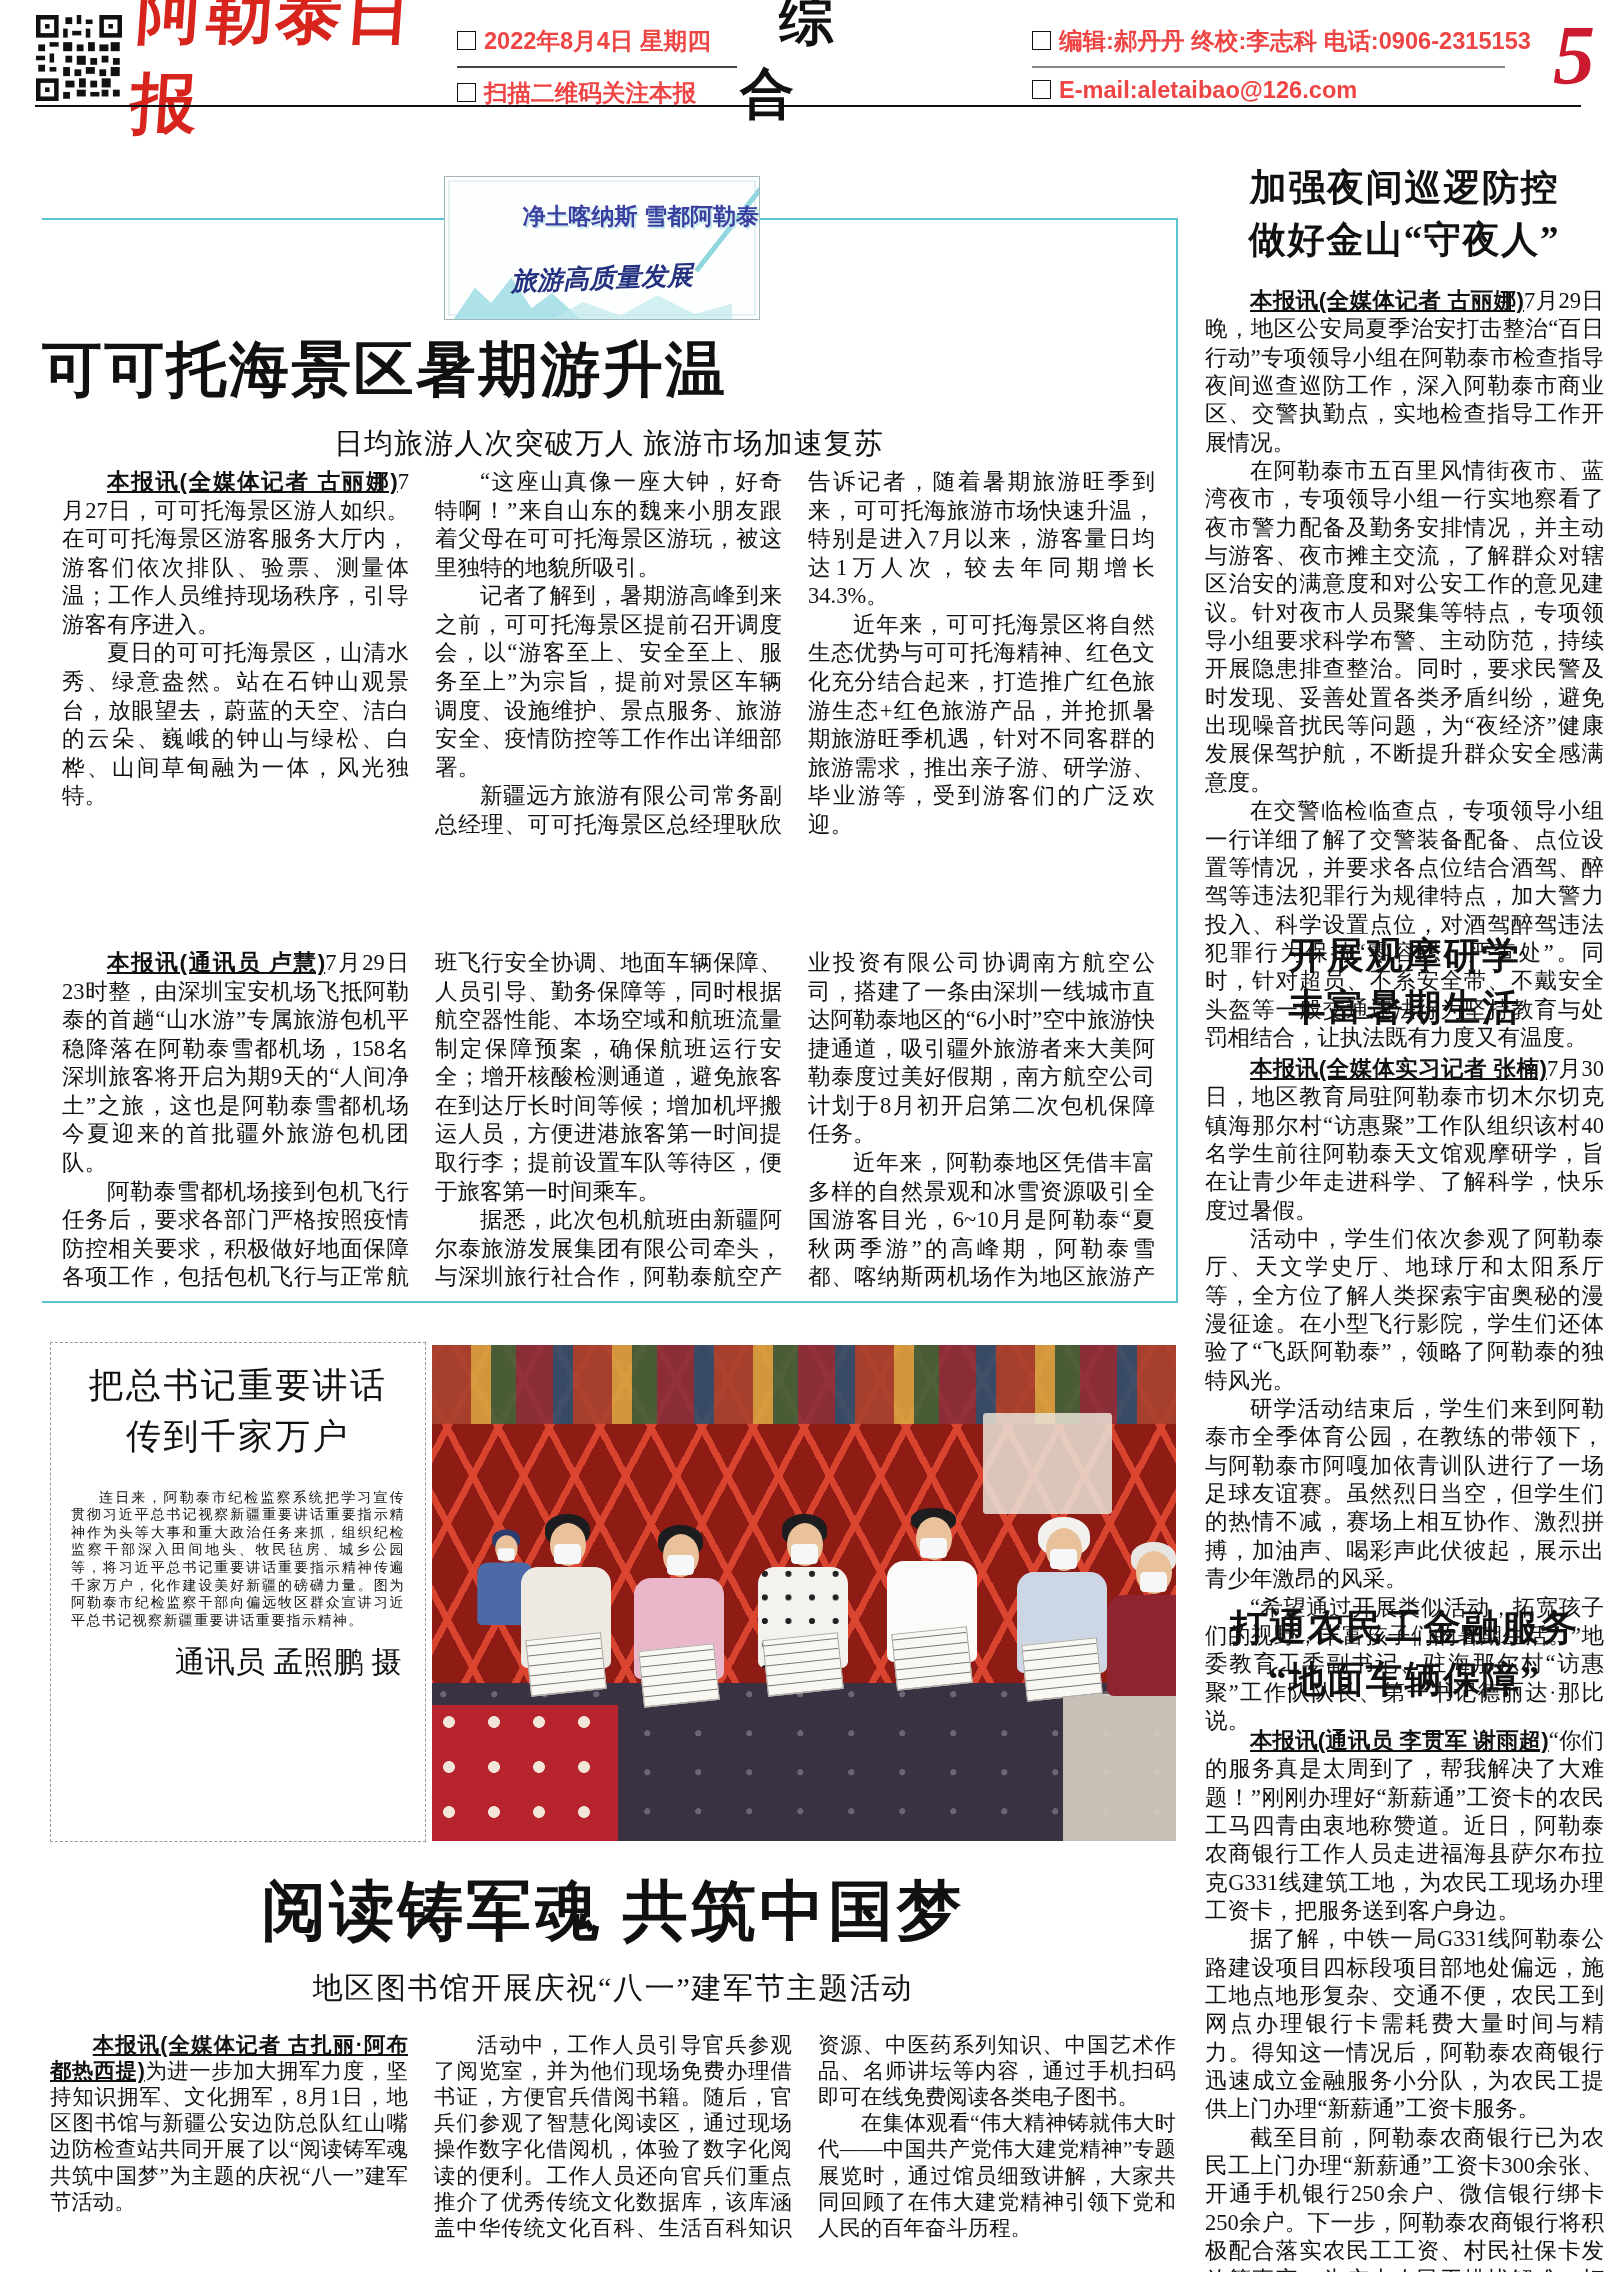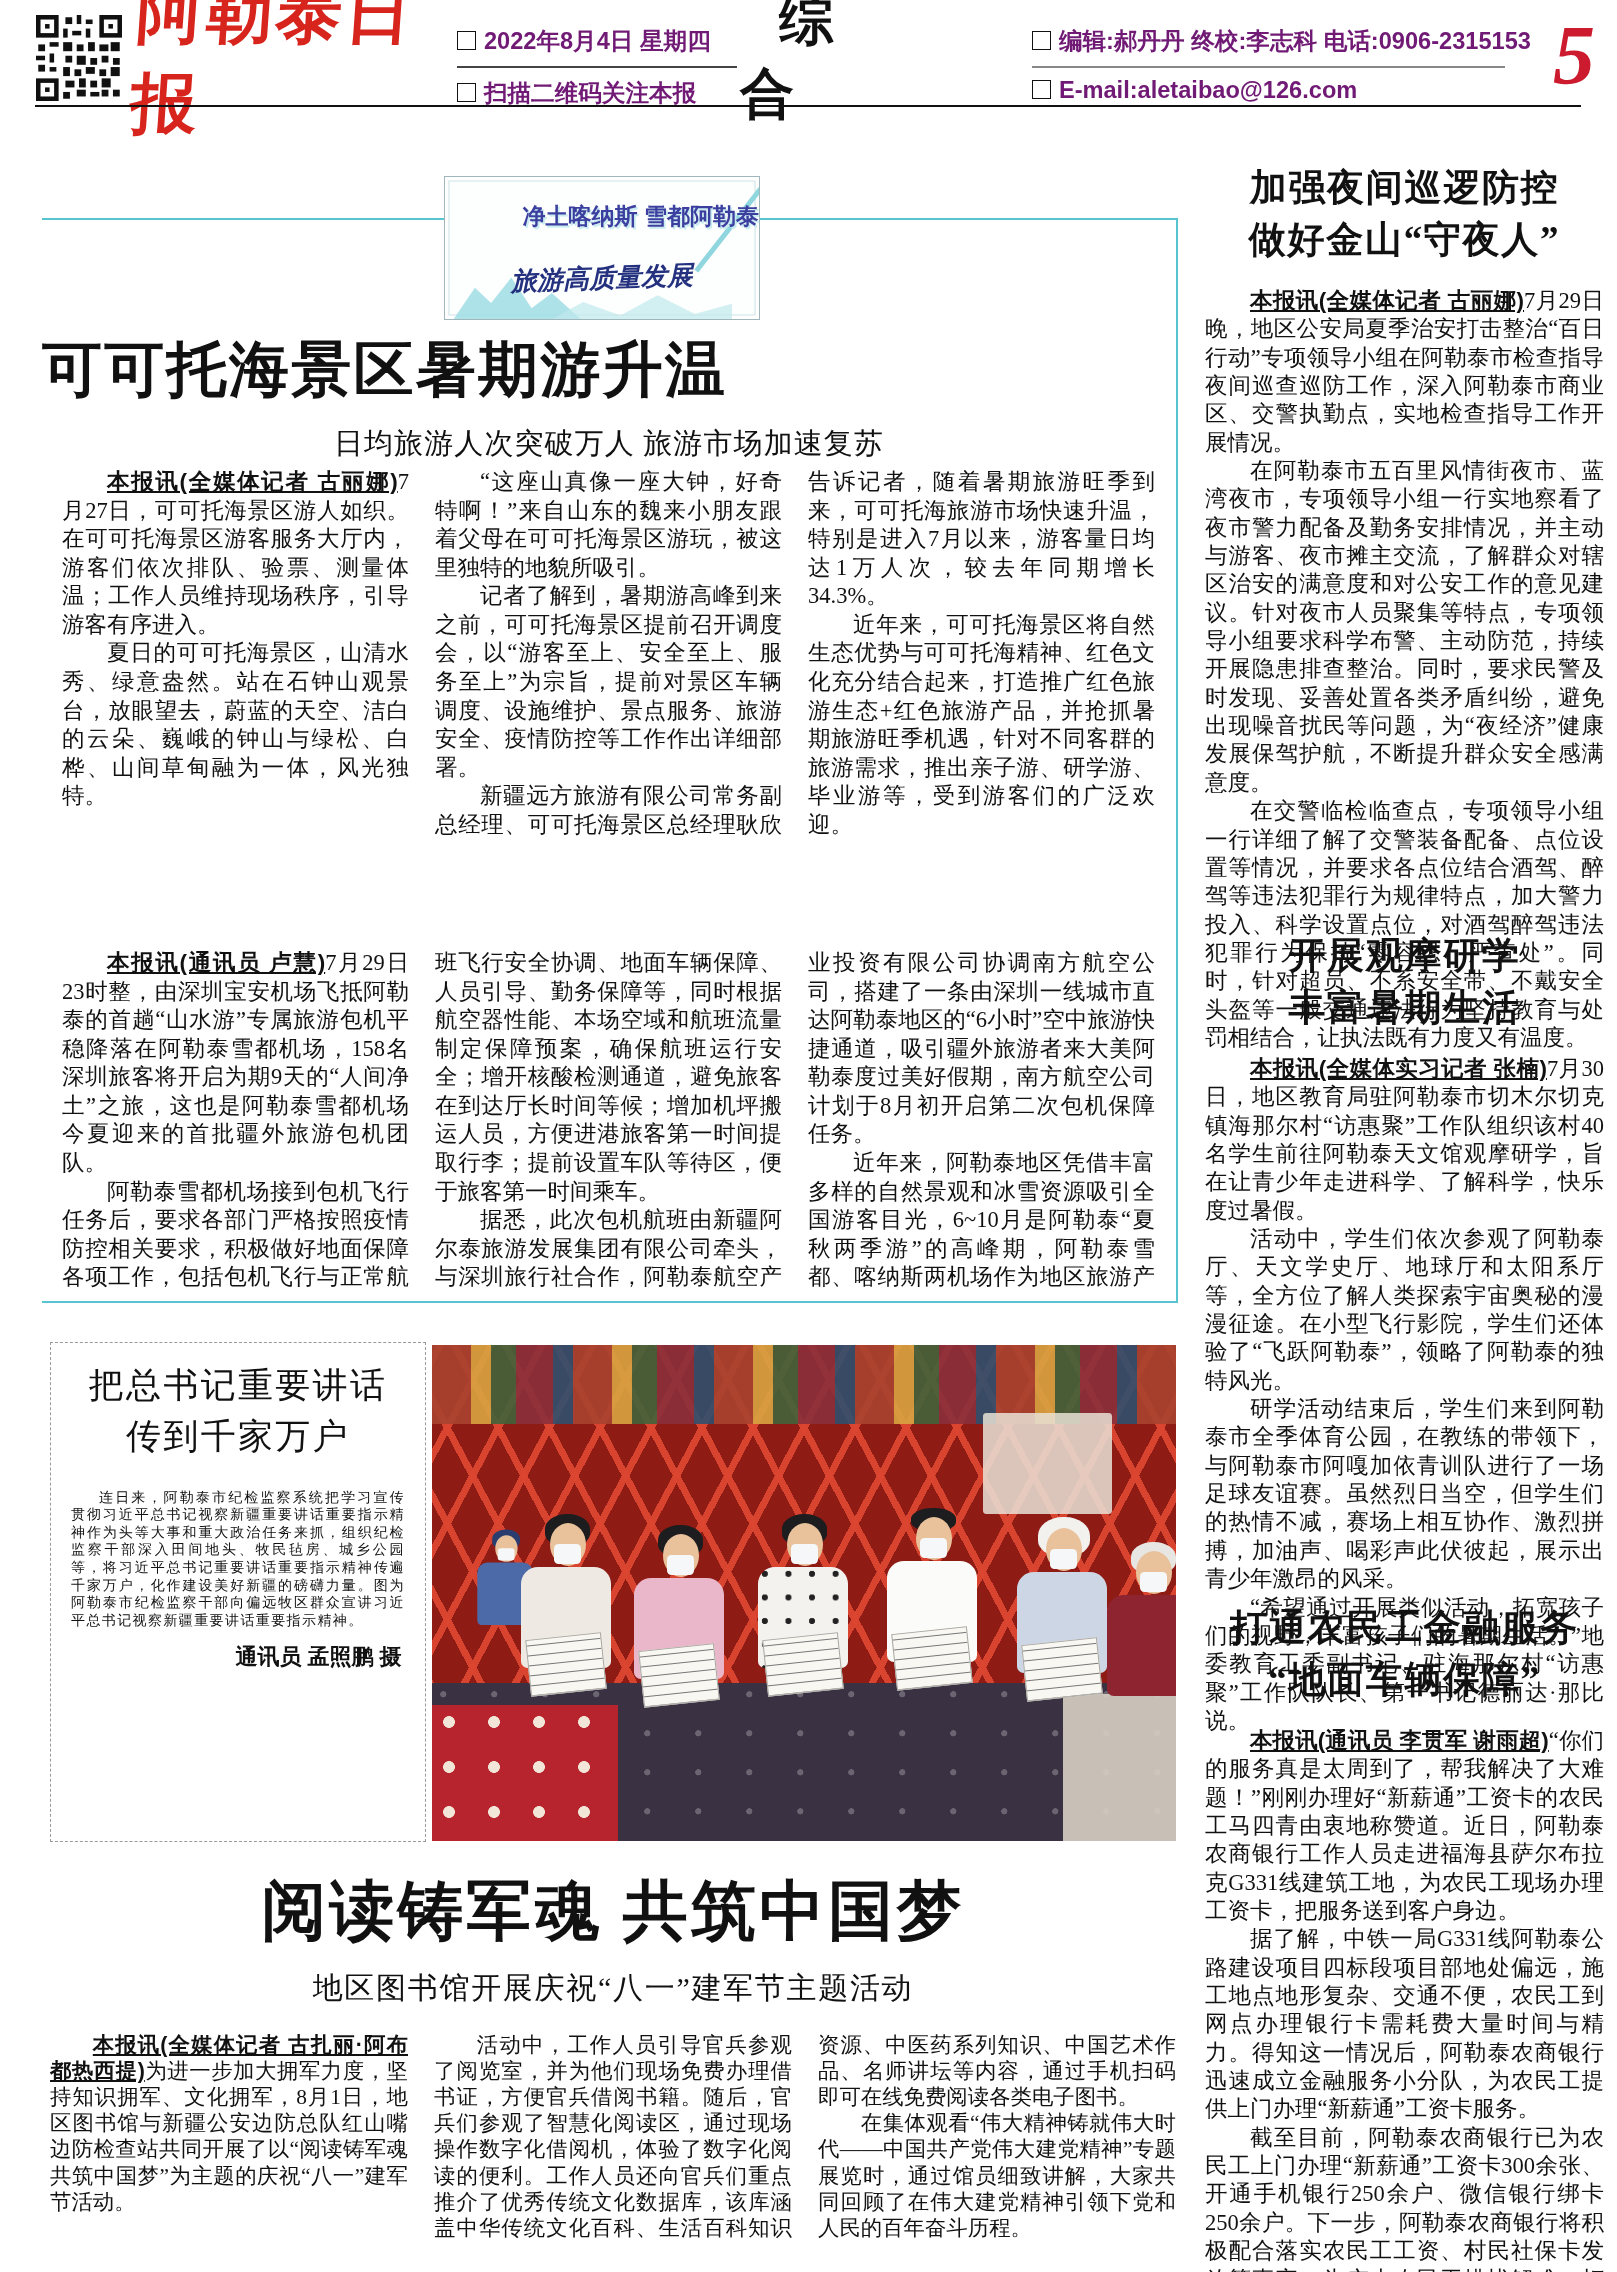--- a/index.html
+++ b/index.html
@@ -3,21 +3,21 @@
 <meta charset="utf-8">
 <style>
   html,body{margin:0;padding:0;}
   body{width:1617px;height:2273px;position:relative;background:#ffffff;
        font-family:"Liberation Serif","DejaVu Serif",serif;color:#111;}
   .abs{position:absolute;}
   .sq{display:inline-block;width:17px;height:17px;border:1.7px solid #111;vertical-align:-1.1px;margin-right:7.9px;background:#fff;}
   
   #masthead-name{left:134px;top:17px;width:309px;height:84px;display:flex;align-items:center;justify-content:center;
       font-weight:bold;font-size:66px;color:#d7251d;letter-spacing:3.4px;transform:skewX(-4deg);}
-  .hdr-block{font-family:"Liberation Sans","DejaVu Sans",sans-serif;font-weight:600;font-size:23.6px;color:#701a75;}
+  .hdr-block{font-family:"Liberation Sans","DejaVu Sans",sans-serif;font-weight:600;font-size:23.6px;color:#ef4444;}
   .hdr-rule{height:1.7px;background:#444;}
   #section-name{left:740px;top:15.8px;width:186px;height:84px;display:flex;align-items:center;justify-content:center;
       font-family:"Liberation Sans","DejaVu Sans",sans-serif;font-weight:bold;font-size:54px;letter-spacing:39px;text-indent:39px;}
   #page-num{left:1543px;top:10px;width:62px;height:90px;display:flex;align-items:center;justify-content:center;
       font-size:84px;font-weight:bold;color:#cc1b2e;font-style:italic;}
   #header-rule{left:35px;top:105px;width:1546px;height:2.3px;background:#111;}
   
   #lead-box{left:42px;top:218px;width:1134px;height:1081px;
       border-top:2.8px solid #57c4cf;border-right:2.8px solid #57c4cf;border-bottom:2.8px solid #57c4cf;}
   #promo-box{left:402px;top:-44px;width:314px;height:142px;background:#fdfefe;border:1.1px solid #9fb6bb;
@@ -39,21 +39,21 @@
   #lead-body{left:20px;top:248px;width:1093px;height:376px;}
   #airport-headline{left:0;right:0;top:652px;text-align:center;font-size:46px;font-weight:normal;letter-spacing:1.1px;}
   #airport-body{left:20px;top:729px;width:1093px;height:349px;}
   .para{margin:0;text-indent:2em;}
   .lead-in{font-family:"Liberation Sans","DejaVu Sans",sans-serif;font-weight:bold;text-decoration:underline;}
   
   #speech-box{left:50px;top:1342px;width:376px;height:500px;border:1.7px dashed #9a9a9a;box-sizing:border-box;padding:13.5px 20px;}
   #speech-title{ text-align:center;font-size:35px;line-height:1.45;font-weight:500;letter-spacing:2.3px;margin-top:4.5px;}
   #speech-body{margin-top:26px;font-size:14px;line-height:1.26;letter-spacing:1.4px;text-align:justify;}
   #speech-credit{margin-top:12.4px;text-align:right;font-family:"Liberation Sans","DejaVu Sans",sans-serif;
-      font-weight:bold;font-size:22px;padding-right:3.4px;}
+      font-weight:normal;font-size:30px;padding-right:3.4px;}
   
   #photo{left:432px;top:1345px;width:744px;height:496px;background:#6f1310;overflow:hidden;}
   #photo .lattice{position:absolute;left:0;top:0;width:100%;height:349px;background-color:#8f1b15;
      background-image:repeating-linear-gradient(62deg,rgba(220,70,48,.95) 0 6.8px,rgba(0,0,0,0) 6.8px 45px),
                       repeating-linear-gradient(-62deg,rgba(220,70,48,.95) 0 6.8px,rgba(0,0,0,0) 6.8px 45px);}
   #photo .tapestry{position:absolute;left:0;top:0;width:100%;height:79px;opacity:.9;
      background:repeating-linear-gradient(90deg,#a8432f 0 39px,#d9a441 39px 59px,#41633a 59px 84px,#8a2f3a 84px 121px,#2f4f6e 121px 141px);}
   #photo .hang-cloth{position:absolute;left:551px;top:68px;width:129px;height:101px;background:#e9e2d6;opacity:.85;border-radius:3.4px;}
   #photo .floor{position:absolute;left:0;top:338px;width:100%;height:159px;background:#38304200;
      background-color:#3a3142;background-image:radial-gradient(circle at 11.3px 11.3px,rgba(255,255,255,.25) 2.8px,rgba(0,0,0,0) 3.4px);

